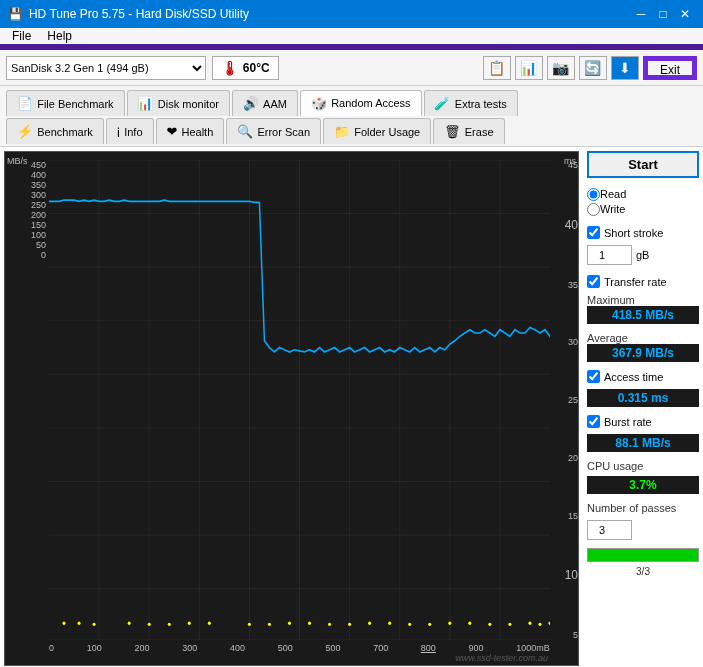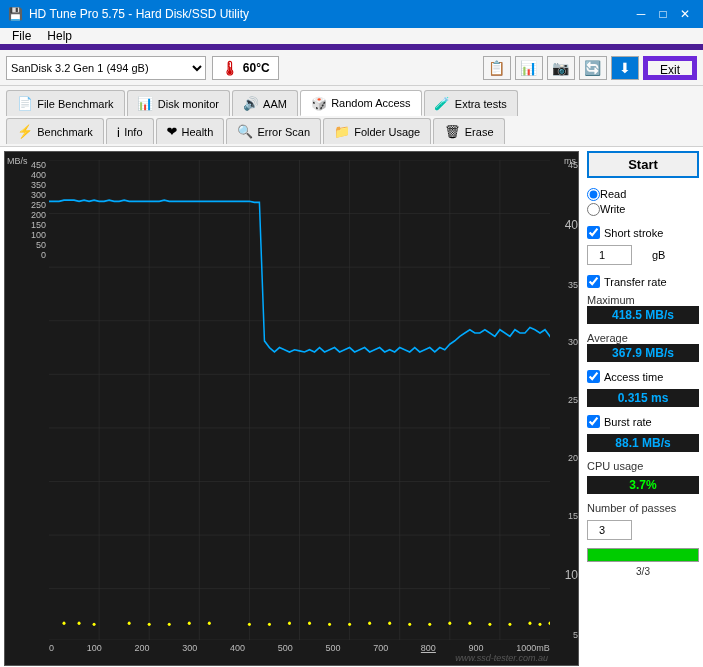--- a/index.html
+++ b/index.html
@@ -37,21 +37,21 @@
     
     .right-panel { width: 120px; padding: 4px; display: flex; flex-direction: column; gap: 4px; }
     
     .start-btn { width: 100%; padding: 4px; background: #f0f0f0; border: 2px solid #0078d7; cursor: pointer; font-size: 13px; font-weight: bold; text-align: center; margin-bottom: 6px; }
     
     .radio-group { display: flex; flex-direction: column; gap: 2px; margin-bottom: 6px; }
     .radio-item { display: flex; align-items: flex-start; font-size: 11px; }
     
     .checkbox-item { display: flex; align-items: center; gap: 4px; font-size: 11px; margin-bottom: 2px; }
     
-    .spinbox-row { display: flex; align-items: center; gap: 20px; margin-bottom: 6px; }
+    .spinbox-row { display: flex; align-items: center; gap: 4px; margin-bottom: 6px; }
     .spinbox { width: 45px; height: 20px; border: 1px solid #aaa; font-size: 11px; text-align: center; }
     .spinbox-label { font-size: 11px; }
     
     .stat-label { font-size: 11px; color: #333; }
     .stat-value { background: #1a1a1a; color: #00aaff; font-size: 12px; font-weight: bold; text-align: center; padding: 2px 4px; margin-bottom: 4px; width: 100%; }
     .stat-value.green { color: #00ff00; }
     
     .passes-row { display: flex; align-items: center; gap: 4px; margin-top: 2px; }
     .passes-spinbox { width: 45px; height: 20px; border: 1px solid #aaa; font-size: 11px; text-align: center; }
     

